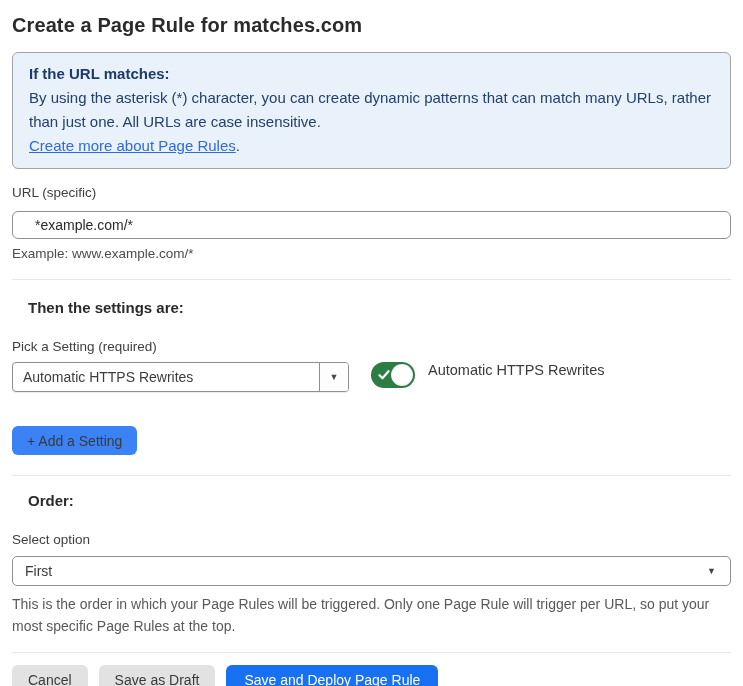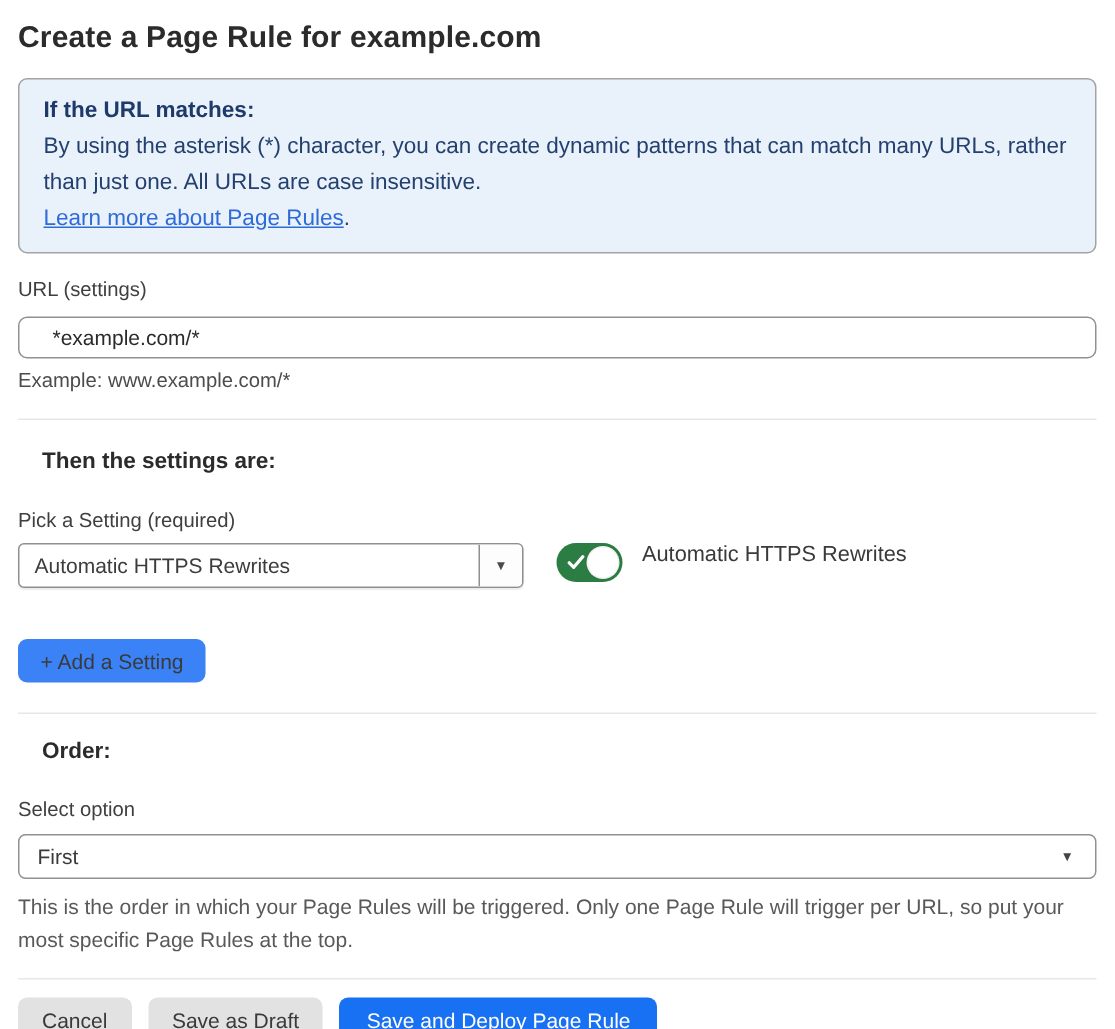--- a/index.html
+++ b/index.html
@@ -208,29 +208,29 @@
     display: flex;
     align-items: center;
     gap: 11px;
   }
 </style>
 </head>
 <body>
 
 <div class="container">
 
-  <h1 class="page-title">Create a Page Rule for example.com</h1>
+  <h1 class="page-title">Create a Page Rule for matches.com</h1>
 
   <div class="info-box">
     <div class="info-heading">If the URL matches:</div>
     <div class="info-body">By using the asterisk (*) character, you can create dynamic patterns that can match many URLs, rather than just one. All URLs are case insensitive.</div>
-    <div><a class="info-link">Learn more about Page Rules</a><span>.</span></div>
-  </div>
-
-  <div class="field-label">URL (settings)</div>
+    <div><a class="info-link">Create more about Page Rules</a><span>.</span></div>
+  </div>
+
+  <div class="field-label">URL (specific)</div>
   <input class="text-input" type="text" value="*example.com/*" style="">
   <div class="helper-text">Example: www.example.com/*</div>
 
   <hr class="divider divider-1">
 
   <div class="section-heading">Then the settings are:</div>
 
   <div class="field-label picker-label">Pick a Setting (required)</div>
 
   <div class="setting-row">

